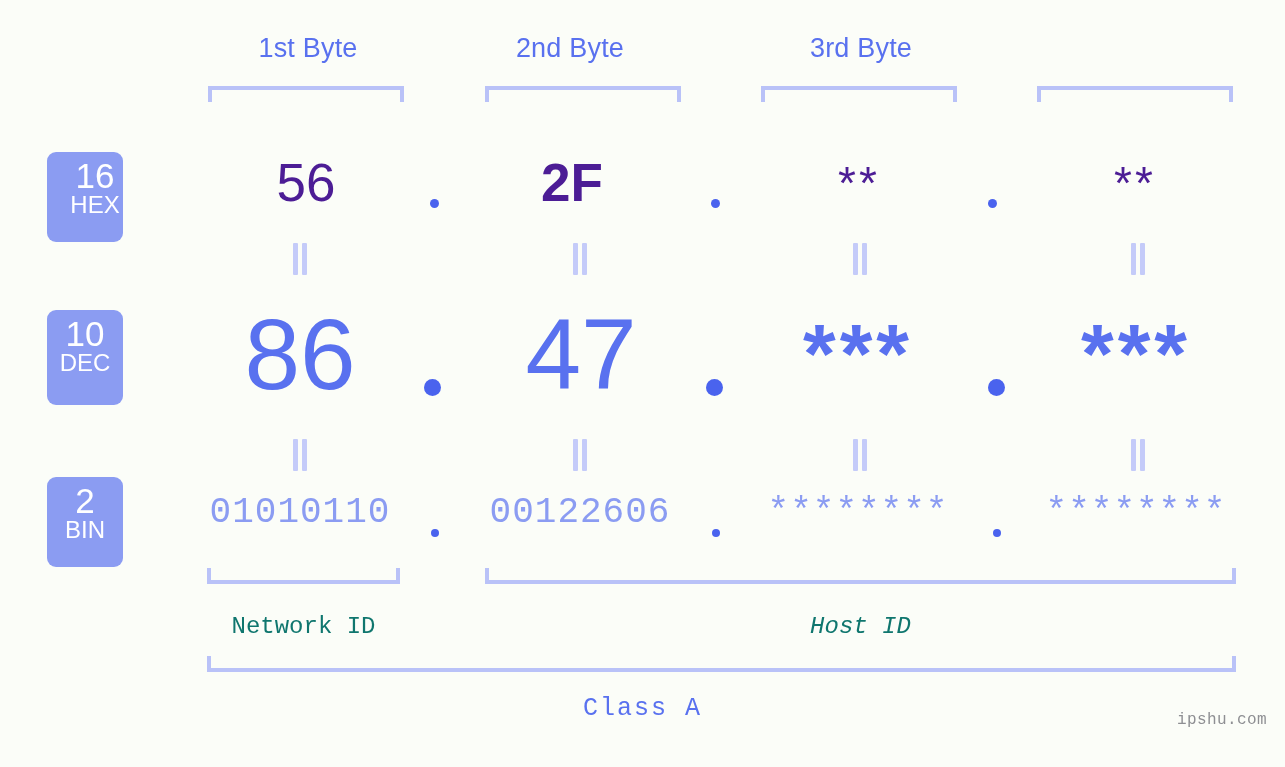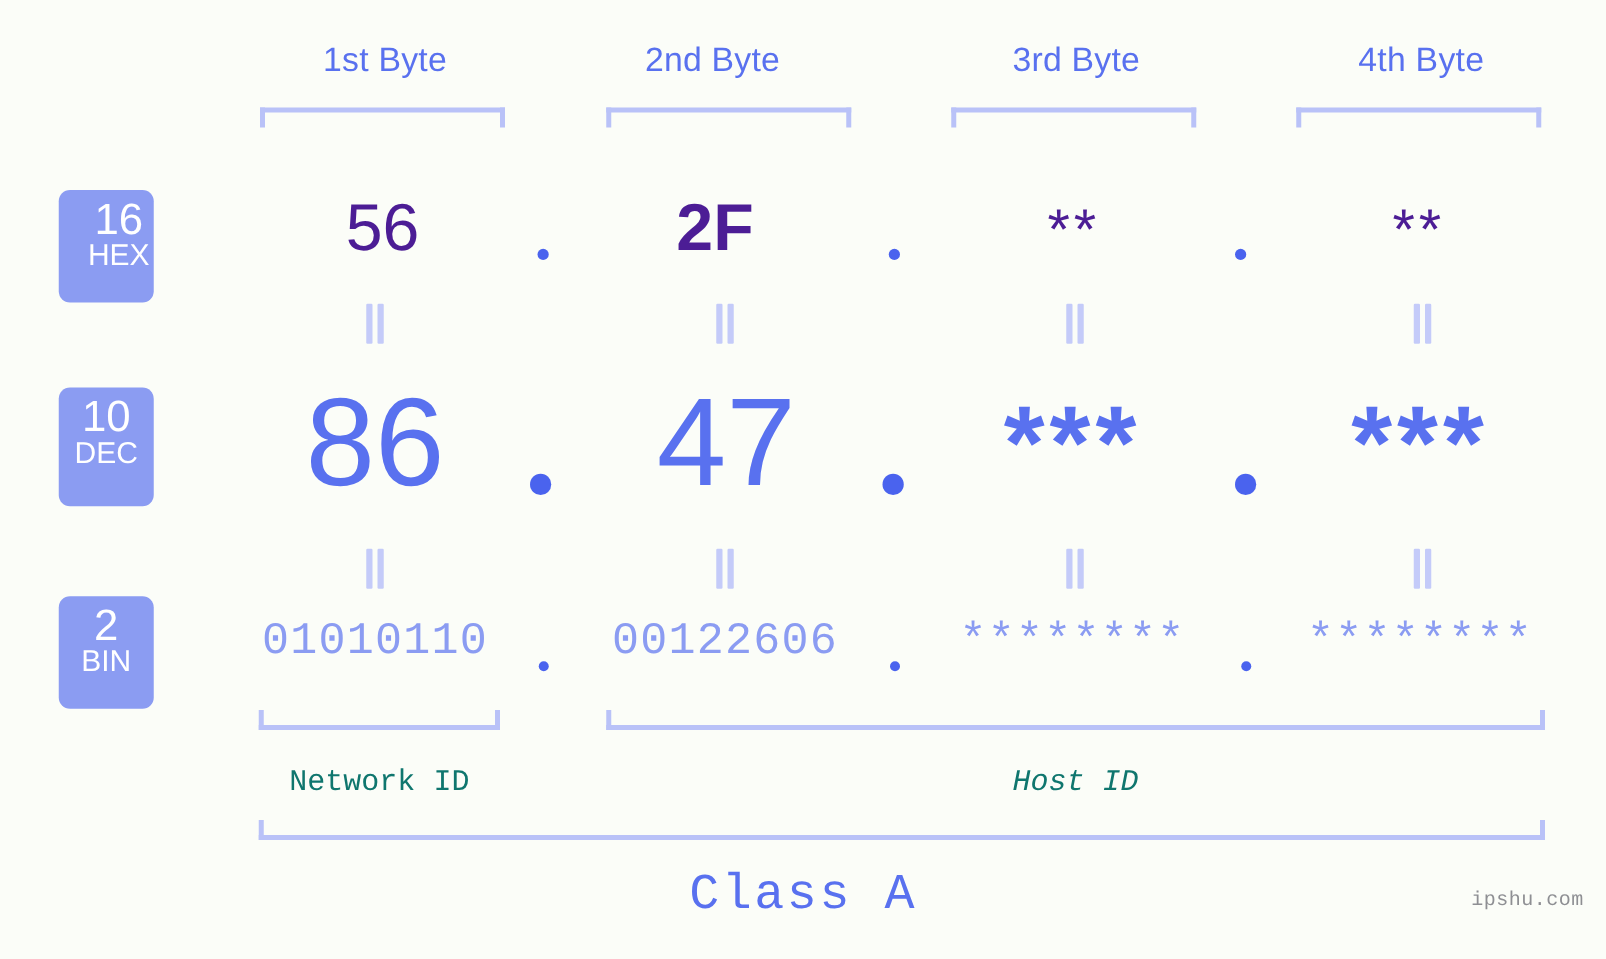--- a/index.html
+++ b/index.html
@@ -169,21 +169,21 @@
     white-space: nowrap;
   }
 
   
   #class-label {
     position: absolute;
     top: 694px;
     left: 0;
     width: 1285px;
     text-align: center;
-    font-size: 40px;
+    font-size: 25px;
     color: #5971ef;
     font-family: "Liberation Mono", monospace;
     letter-spacing: 2px;
     white-space: nowrap;
   }
 
   
   #watermark {
     position: absolute;
     right: 18px;
@@ -195,21 +195,20 @@
   }
 </style>
 </head>
 <body>
 
 <div class="stage">
 
   <div class="byte-label" style="left:188px;">1st Byte</div>
   <div class="byte-label" style="left:450px;">2nd Byte</div>
   <div class="byte-label" style="left:741px;">3rd Byte</div>
-  <div class="byte-label" style="left:1017px;">4th Byte</div>
 
   <div class="bracket-top" style="left:208px;  width:196px;"></div>
   <div class="bracket-top" style="left:485px;  width:196px;"></div>
   <div class="bracket-top" style="left:761px;  width:196px;"></div>
   <div class="bracket-top" style="left:1037px; width:196px;"></div>
 
   <div class="badge" id="badge-hex">
     <span class="num">16</span>
     <span class="nm">HEX</span>
   </div>

